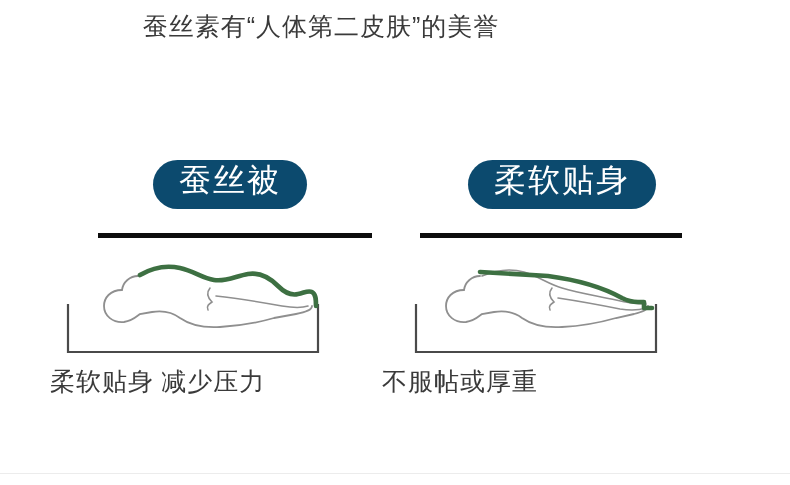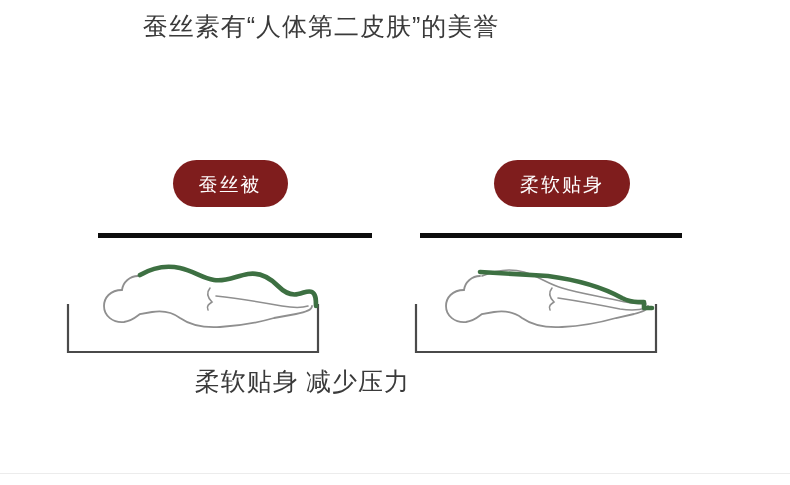--- a/index.html
+++ b/index.html
@@ -52,25 +52,25 @@
   
   .badge-row {
     position: absolute;
     top: 0;
     left: 0;
     width: 360px;
     text-align: center;
   }
   .badge {
     display: inline-block;
-    background: #7f1d1d;
+    background: #0c4a6e;
     color: #ffffff;
-    font-size: 19px;
+    font-size: 32px;
     line-height: 1;
-    padding: 15px 26px 13px 26px;
+    padding: 4px 26px 13px 26px;
     border-radius: 26px;
     letter-spacing: 2px;
     white-space: nowrap;
   }
 
   
   .rule {
     position: absolute;
     top: 73px;
     height: 5px;
@@ -90,21 +90,21 @@
   .illus svg { display: block; }
   .panel-left  .illus svg { margin-left: 10px; }
   .panel-right .illus svg { margin-left: 26px; }
 
   
   .caption {
     position: absolute;
     top: 205px;
     left: 0;
     width: 360px;
-    text-align: right;
+    text-align: left;
     font-family: "Liberation Serif", "DejaVu Serif", serif;
     font-size: 25px;
     color: #3a3a3a;
     letter-spacing: 1px;
     white-space: nowrap;
   }
 
   
   .bottom-strip {
     position: absolute;
@@ -210,16 +210,17 @@
         <path d="M 72 24
                  L 140 28
                  C 170 32 196 40 214 50
                  C 220 53 224 54 230 54
                  L 236 54
                  L 236 60
                  L 244 60" fill="none" stroke="#3d7042" stroke-width="4.6" stroke-linecap="round" stroke-linejoin="round"></path>
       </svg>
     </div>
 
+    <div class="caption">不服帖或厚重</div>
   </div>
 </div>
 
 <div class="bottom-strip"></div>
 
 </body></html>

